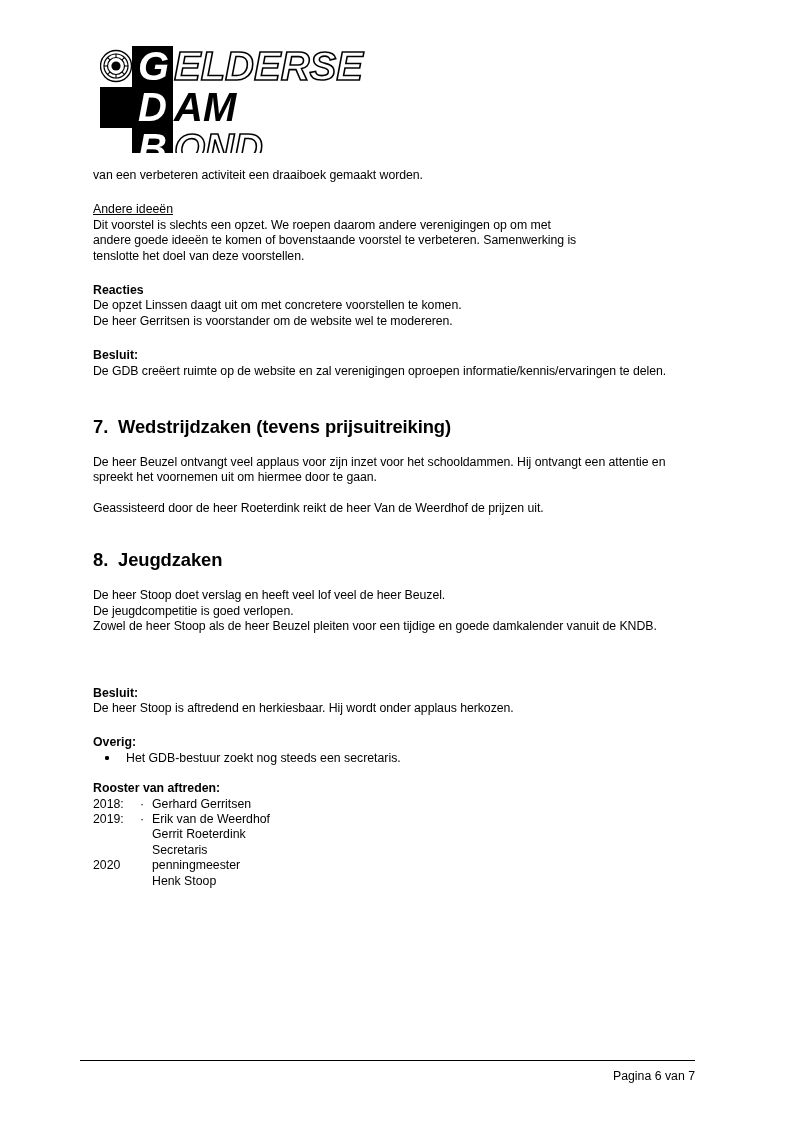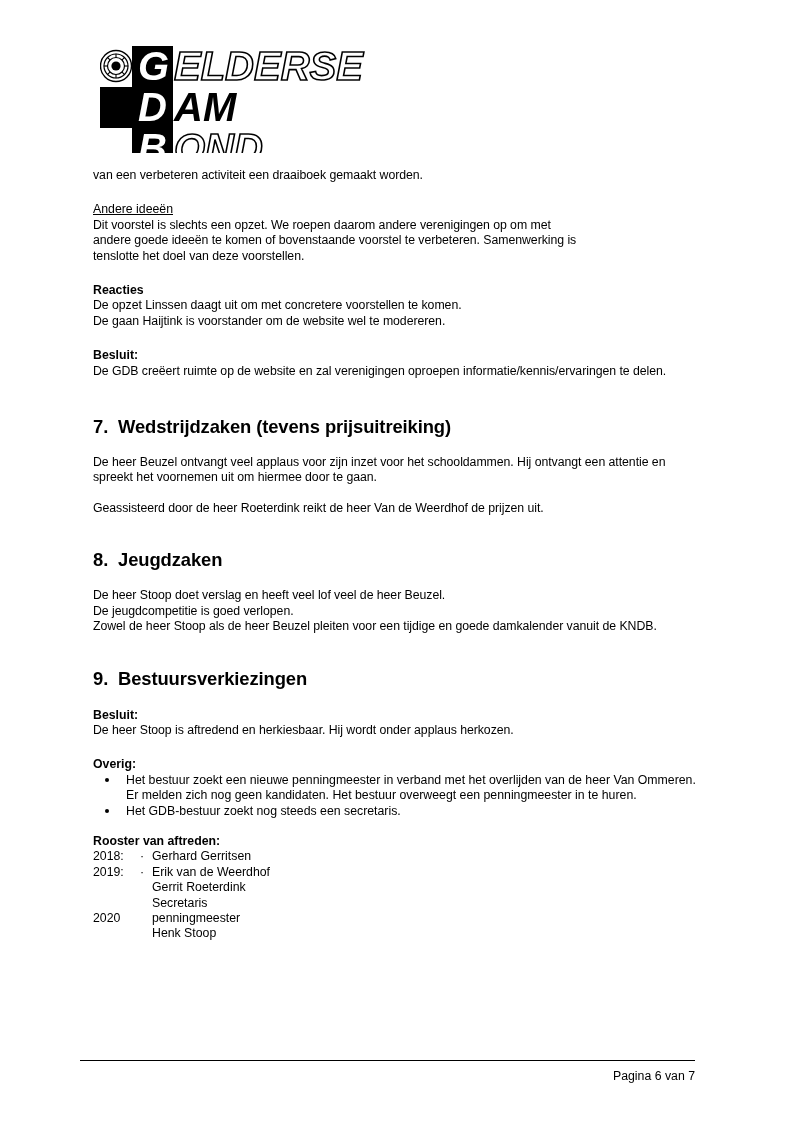--- a/index.html
+++ b/index.html
@@ -186,21 +186,21 @@
 
     <div class="lbl-underline">Andere ideeën</div>
     <p class="para">Dit voorstel is slechts een opzet. We roepen daarom andere verenigingen op om met</p>
     <p class="para">andere goede ideeën te komen of bovenstaande voorstel te verbeteren. Samenwerking is</p>
     <p class="para">tenslotte het doel van deze voorstellen.</p>
 
     <div class="gap-md"></div>
 
     <div class="lbl-bold">Reacties</div>
     <p class="para">De opzet Linssen daagt uit om met concretere voorstellen te komen.</p>
-    <p class="para">De gaan Haijtink is voorstander om de website wel te modereren.</p>
+    <p class="para">De heer Gerritsen is voorstander om de website wel te modereren.</p>
 
     <div class="gap-md"></div>
 
     <div class="lbl-bold">Besluit:</div>
     <p class="para justify">De GDB creëert ruimte op de website en zal verenigingen oproepen informatie/kennis/ervaringen te delen.</p>
 
     <div style="height:37px"></div>
 
     <h2 class="section">
       <span class="num">7.</span><span>Wedstrijdzaken (tevens prijsuitreiking)</span>
@@ -215,35 +215,31 @@
     <h2 class="section">
       <span class="num">8.</span><span>Jeugdzaken</span>
     </h2>
     <div style="height:17px"></div>
     <p class="para">De heer Stoop doet verslag en heeft veel lof veel de heer Beuzel.</p>
     <p class="para">De jeugdcompetitie is goed verlopen.</p>
     <p class="para">Zowel de heer Stoop als de heer Beuzel pleiten voor een tijdige en goede damkalender vanuit de KNDB.</p>
 
     <div style="height:33px"></div>
 
-    <h2 class="section">
-      <span class="num">9.</span><span>Bestuursverkiezingen</span>
-    </h2>
     <div style="height:18px"></div>
 
     <div class="lbl-bold">Besluit:</div>
     <p class="para">De heer Stoop is aftredend en herkiesbaar. Hij wordt onder applaus herkozen.</p>
 
     <div class="gap-md"></div>
 
     <div class="lbl-bold">Overig:</div>
     <ul class="bullets">
       <li>
         <span class="dot"></span>
-        <span>Het bestuur zoekt een nieuwe penningmeester in verband met het overlijden van de heer Van Ommeren. Er melden zich nog geen kandidaten. Het bestuur overweegt een penningmeester in te huren.</span>
       </li>
       <li>
         <span class="dot"></span>
         <span>Het GDB-bestuur zoekt nog steeds een secretaris.</span>
       </li>
     </ul>
 
     <div class="gap-sm"></div>
 
     <div class="lbl-bold">Rooster van aftreden:</div>

